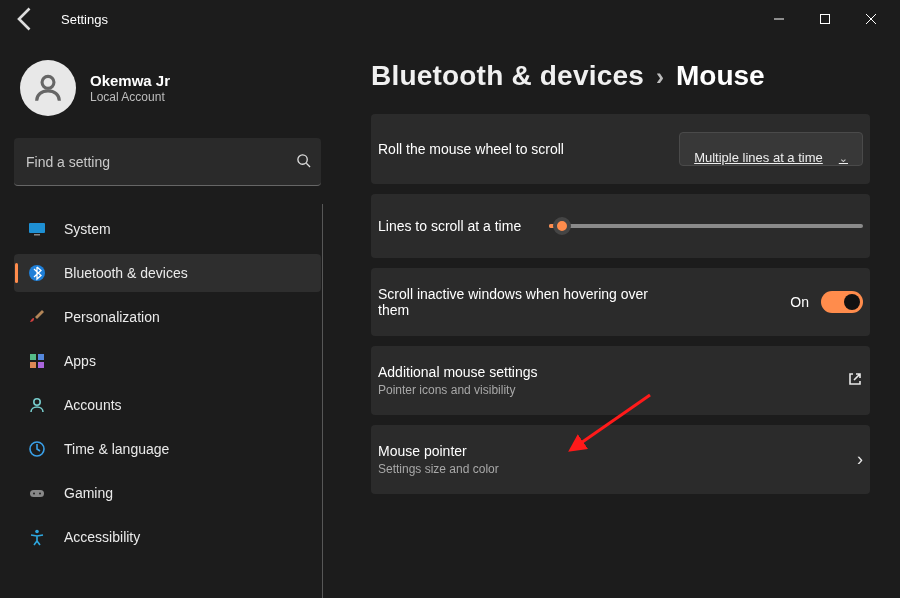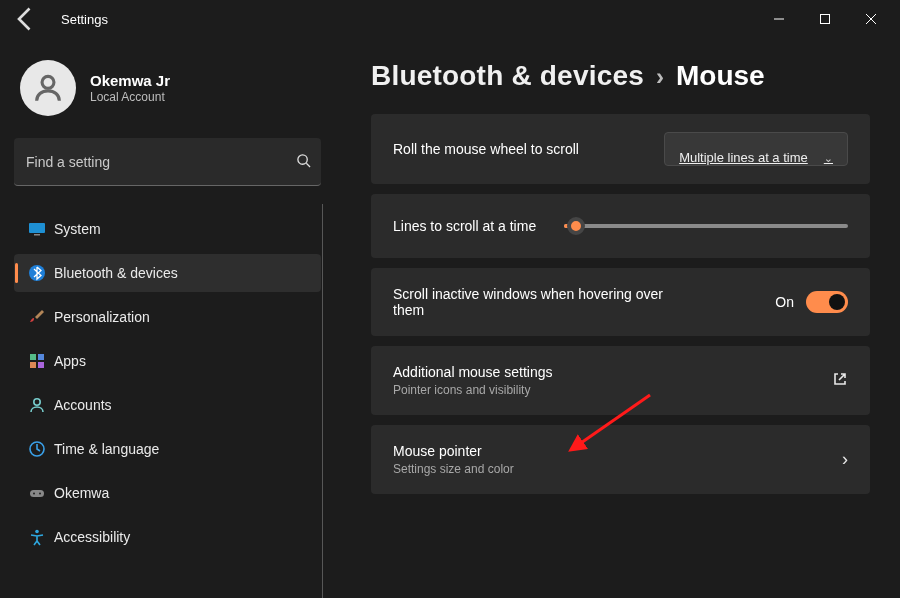--- a/index.html
+++ b/index.html
@@ -61,21 +61,21 @@
   }
   .search input::placeholder { color: #c9c9c9; }
   .search .sicon { width: 36px; text-align: center; color: #e0e0e0; }
 
   .nav { position: relative; }
   .nav-sep {
     position: absolute; right: -2px; top: -6px; bottom: -40px;
     width: 1px; background: #575757;
   }
   .nav-item {
-    display: flex; align-items: center; gap: 8px;
+    display: flex; align-items: center; gap: 18px;
     height: 38px; padding: 0 14px;
     border-radius: 4px; color: #eaeaea;
     cursor: pointer; font-size: 14px;
     margin-bottom: 6px;
     position: relative;
   }
   .nav-item.active {
     background: #2e2e2e;
   }
   .nav-item.active::before {
@@ -90,21 +90,21 @@
     overflow: hidden;
   }
   .breadcrumb { font-size: 28px; font-weight: 600; margin-bottom: 22px; display: flex; align-items: baseline; gap: 12px; }
   .breadcrumb .parent { color: #f0f0f0; letter-spacing: .2px; }
   .breadcrumb .sep { color: #bbb; font-size: 24px; }
   .breadcrumb .current { font-weight: 600; }
 
   .card {
     background: #2b2b2b;
     border-radius: 4px;
-    padding: 18px 22px;
+    padding: 18px 7px;
     display: flex; align-items: center;
     margin-bottom: 10px;
     min-height: 64px;
   }
   .card .label { font-size: 14px; color: #fff; }
   .card .sub { font-size: 12px; color: #a8a8a8; margin-top: 3px; }
   .card .spacer { flex: 1; }
 
   .dropdown {
     background: #383838; border: 1px solid #4a4a4a;
@@ -274,21 +274,21 @@
         <span>Time &amp; language</span>
       </div>
       <div class="nav-item">
         <span class="nav-icon">
             <svg viewBox="0 0 18 18">
               <rect x="2" y="6" width="14" height="7" rx="3.5" fill="#888"></rect>
               <circle cx="6" cy="9.5" r="1" fill="#222"></circle>
               <circle cx="12" cy="9.5" r="1" fill="#222"></circle>
             </svg>
           </span>
-        <span>Okemwa</span>
+        <span>Gaming</span>
       </div>
       <div class="nav-item">
         <span class="nav-icon">
             <svg viewBox="0 0 18 18">
               <circle cx="9" cy="3.5" r="1.8" fill="#2ea8e0"></circle>
               <path d="M3 7l6 1 6-1M9 8v5m0 0-3 4m3-4 3 4" fill="none" stroke="#2ea8e0" stroke-width="1.6"></path>
             </svg>
           </span>
         <span>Accessibility</span>
       </div>

